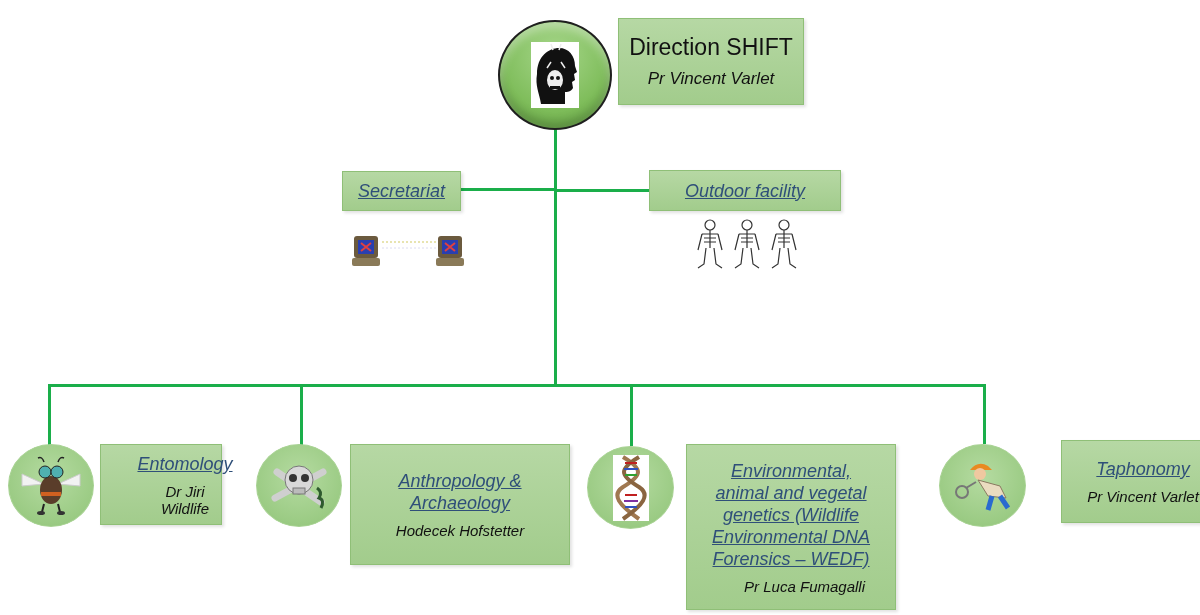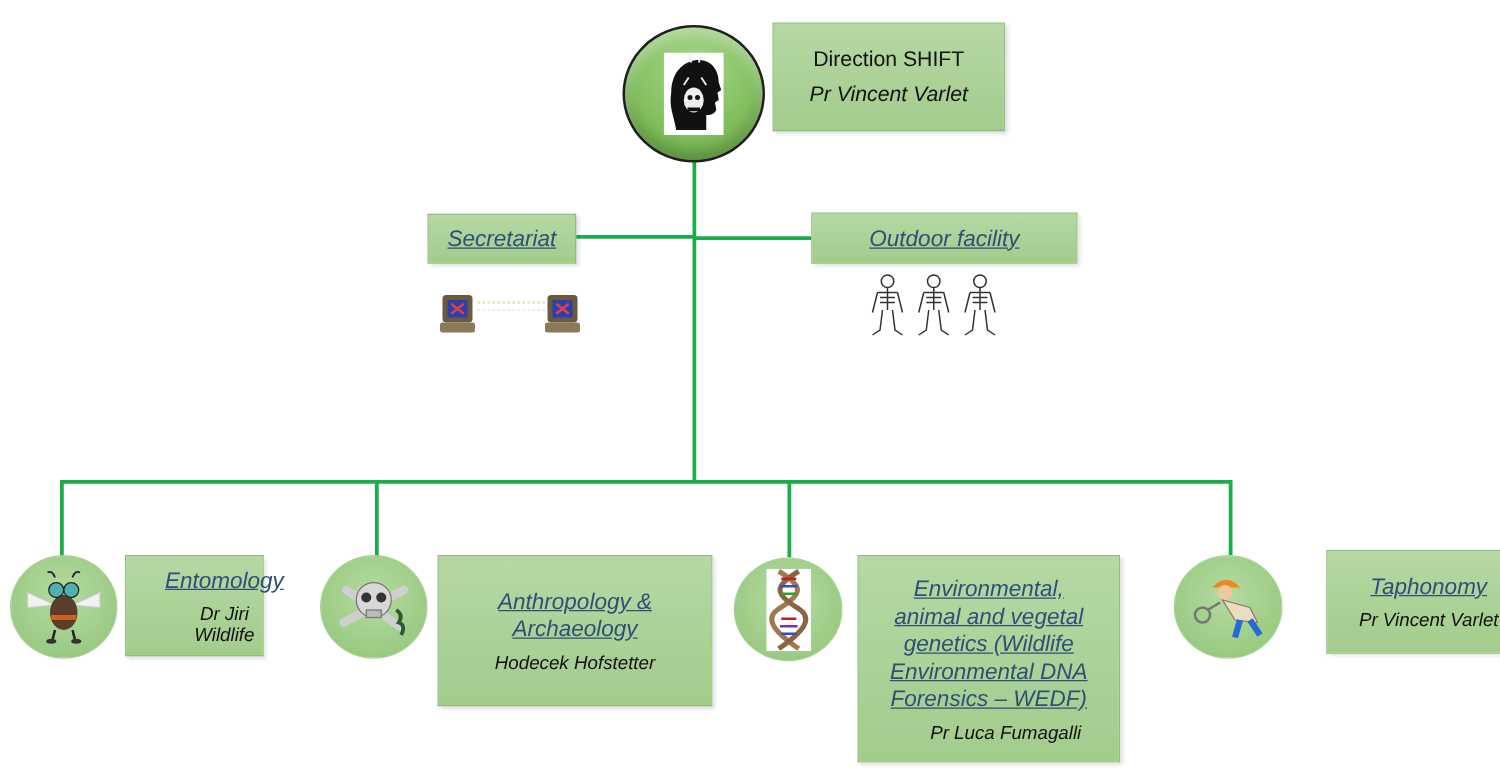--- a/index.html
+++ b/index.html
@@ -54,21 +54,21 @@
       <ellipse cx="24" cy="38" rx="8" ry="10" fill="#eee"></ellipse>
       <circle cx="21" cy="36" r="2" fill="#111"></circle>
         <circle cx="27" cy="36" r="2" fill="#111"></circle>
       <rect x="19" y="44" width="10" height="3" fill="#111"></rect>
       <path d="M22 8 L20 2 M28 8 L30 2 M20 20 L16 26 M30 20 L34 26" stroke="#eee" stroke-width="1.5"></path>
     </svg>
   </span>
 </div>
 
 <div class="box" style="left:618px; top:18px; width:186px; height:87px;">
-  <div style="font-size:17px; color:#111;">Direction SHIFT</div>
+  <div style="font-size:23px; color:#111;">Direction SHIFT</div>
   <div class="person" style="font-size:17px;">Pr Vincent Varlet</div>
 </div>
 
 <div class="box" style="left:342px; top:171px; width:119px; height:40px;">
   <a class="link">Secretariat</a>
 </div>
 <div class="abs" style="left:352px; top:232px;">
   <svg width="118" height="40" viewBox="0 0 118 40">
     <g>
       <rect x="2" y="4" width="24" height="22" rx="3" fill="#6b5a3e"></rect>
@@ -80,21 +80,21 @@
     <path d="M30 16 L84 16" stroke="#dcdcf0" stroke-width="1" stroke-dasharray="2 2"></path>
     <g transform="translate(84,0)">
       <rect x="2" y="4" width="24" height="22" rx="3" fill="#6b5a3e"></rect>
       <rect x="6" y="8" width="16" height="14" fill="#2a3fb0"></rect>
       <path d="M9 11 L19 19 M19 11 L9 19" stroke="#e04040" stroke-width="2"></path>
       <rect x="0" y="26" width="28" height="8" rx="2" fill="#8a7a58"></rect>
     </g>
   </svg>
 </div>
 
-<div class="box" style="left:649px; top:170px; width:213px; height:41px;">
+<div class="box" style="left:649px; top:170px; width:192px; height:41px;">
   <a class="link">Outdoor facility</a>
 </div>
 <div class="abs" style="left:692px; top:218px;">
   <svg width="112" height="54" viewBox="0 0 112 54">
     <g fill="none" stroke="#333" stroke-width="1.2">
       <g>
         <circle cx="18" cy="7" r="5"></circle>
           <path d="M18 12 L18 30 M10 16 L26 16 M12 20 L24 20 M12 24 L24 24 M10 16 L6 32 M26 16 L30 32 M14 30 L12 46 L6 50 M22 30 L24 46 L30 50"></path>
       </g>
       <g transform="translate(37,0)">
@@ -117,21 +117,21 @@
       <ellipse cx="35" cy="34" rx="11" ry="14" fill="#5a3d2a"></ellipse>
       <rect x="25" y="36" width="20" height="4" fill="#d06020"></rect>
       <circle cx="29" cy="16" r="6" fill="#4fb0b0" stroke="#222"></circle>
       <circle cx="41" cy="16" r="6" fill="#4fb0b0" stroke="#222"></circle>
       <path d="M28 48 L26 56 M42 48 L44 56" stroke="#222" stroke-width="2"></path>
       <ellipse cx="25" cy="57" rx="4" ry="2" fill="#333"></ellipse>
         <ellipse cx="45" cy="57" rx="4" ry="2" fill="#333"></ellipse>
     </svg>
   </span>
 </div>
-<div class="box" style="left:100px; top:444px; width:111px; height:81px;padding-left:48px;">
+<div class="box" style="left:100px; top:444px; width:122px; height:81px;padding-left:48px;">
   <a class="link">Entomology</a>
   <div class="person">Dr Jiri Wildlife</div>
 </div>
 
 <div class="circle" style="left:256px; top:444px; width:86px; height:83px;">
   <span>
     <svg width="60" height="56" viewBox="0 0 60 56">
       <path d="M6 40 L54 14 M8 14 L52 44" stroke="#cfcfcf" stroke-width="7" stroke-linecap="round"></path>
       <circle cx="30" cy="22" r="14" fill="#d8d8d8" stroke="#777"></circle>
       <circle cx="24" cy="20" r="4" fill="#333"></circle>

